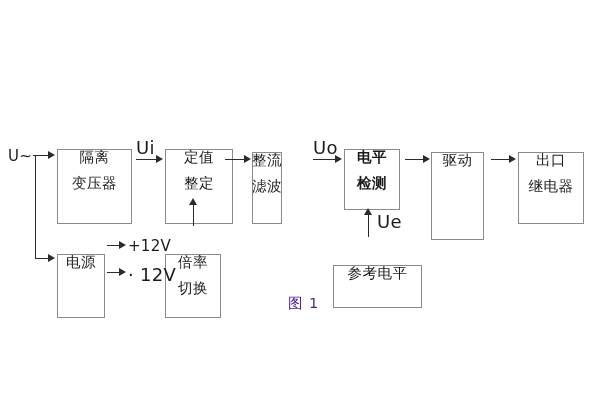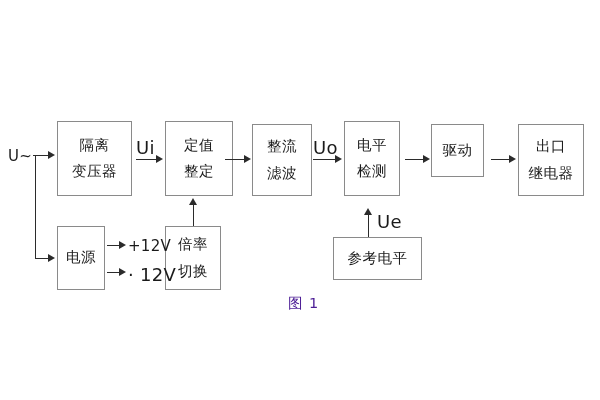--- a/index.html
+++ b/index.html
@@ -17,24 +17,25 @@
   }
   
   .block {
     position: absolute;
     box-sizing: border-box;
     border: 1.3px solid #8a8a8a;
     background: #ffffff;
     display: flex;
     flex-direction: column;
     align-items: center;
-    justify-content: center;
+    justify-content: flex-start;
     color: #1a1a1a;
     font-size: 14.5px;
     line-height: 1.05;
+    margin-top: 28px;
   }
   .block .ln {
     display: block;
     white-space: nowrap;
     letter-spacing: 0.5px;
   }
   .block .ln + .ln { margin-top: 11px; }
 
   
   .lbl {
@@ -96,31 +97,31 @@
   <div class="block" style="left:57px; top:121px; width:75px; height:75px;">
     <span class="ln">隔离</span>
     <span class="ln">变压器</span>
   </div>
 
   <div class="block" style="left:165px; top:121px; width:68px; height:75px;">
     <span class="ln">定值</span>
     <span class="ln">整定</span>
   </div>
 
-  <div class="block" style="left:252px; top:124px; width:60px; height:72px;">
+  <div class="block" style="left:252px; top:124px; width:30px; height:72px;">
     <span class="ln">整流</span>
     <span class="ln">滤波</span>
   </div>
 
-  <div class="block" style="left:344px; top:121px; width:56px; height:75px;">
+  <div class="block" style="left:344px; top:121px; width:56px; height:61px;font-weight:bold;">
     <span class="ln">电平</span>
     <span class="ln">检测</span>
   </div>
 
-  <div class="block" style="left:431px; top:124px; width:53px; height:53px;">
+  <div class="block" style="left:431px; top:124px; width:53px; height:88px;">
     <span class="ln">驱动</span>
   </div>
 
   <div class="block" style="left:518px; top:124px; width:66px; height:72px;">
     <span class="ln">出口</span>
     <span class="ln">继电器</span>
   </div>
 
   <div class="lbl" style="left:136px; top:137px;">Ui</div>
   <div class="hline" style="left:136px; top:159px; width:22px;"></div>

